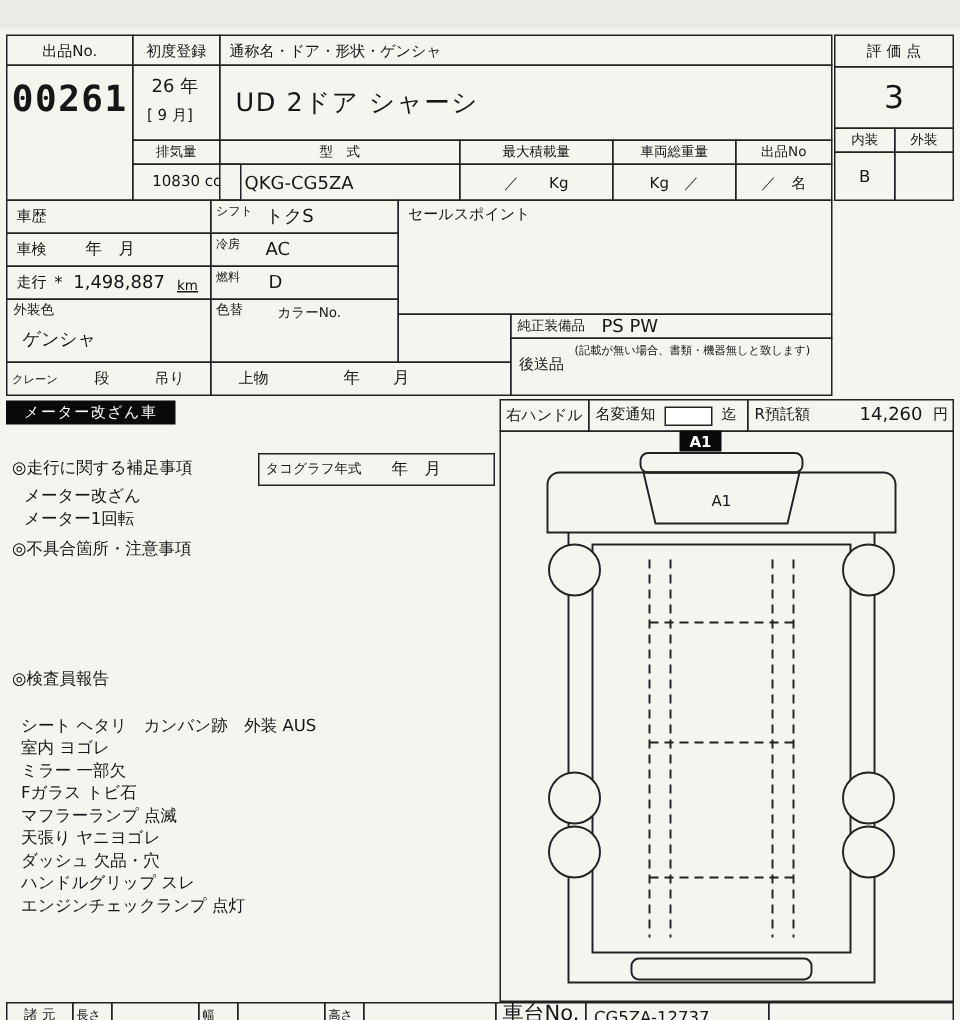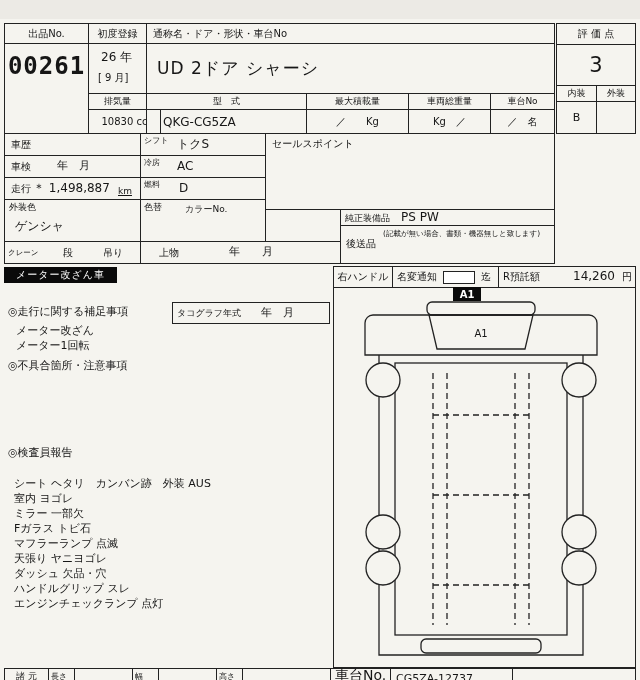--- a/index.html
+++ b/index.html
@@ -28,28 +28,28 @@
     <span class="f10">出品No.</span>
   </div>
   <div class="box mono" style="left:4px;top:24px;width:85px;height:91px;display:flex;justify-content:center;padding-top:8px;font-size:24px;font-weight:bold;letter-spacing:1px;">00261</div>
 
   <div class="box cc f10" style="left:88px;top:4px;width:59px;height:21px;">初度登録</div>
   <div class="box" style="left:88px;top:24px;width:59px;height:51px;">
     <span class="txt f12" style="left:12px;top:7px;">26 年</span>
     <span class="txt f10" style="left:9px;top:28px;">[ 9 月]</span>
   </div>
 
-  <div class="box" style="left:146px;top:4px;width:409px;height:21px;display:flex;align-items:center;padding-left:6px;font-size:10px;">通称名・ドア・形状・車台No</div>
+  <div class="box" style="left:146px;top:4px;width:409px;height:21px;display:flex;align-items:center;padding-left:6px;font-size:10px;">通称名・ドア・形状・ゲンシャ</div>
   <div class="box" style="left:146px;top:24px;width:409px;height:51px;display:flex;align-items:center;padding-left:10px;font-size:17px;letter-spacing:1px;">UD 2ドア シャーシ</div>
 
   <div class="box cc f9" style="left:88px;top:74px;width:59px;height:17px;">排気量</div>
   <div class="box cc f9" style="left:146px;top:74px;width:161px;height:17px;">型　式</div>
   <div class="box cc f9" style="left:306px;top:74px;width:103px;height:17px;">最大積載量</div>
   <div class="box cc f9" style="left:408px;top:74px;width:83px;height:17px;">車両総重量</div>
-  <div class="box cc f9" style="left:490px;top:74px;width:65px;height:17px;">車台No</div>
+  <div class="box cc f9" style="left:490px;top:74px;width:65px;height:17px;">出品No</div>
 
   <div class="box cc f10" style="left:88px;top:90px;width:73px;height:25px;">10830 cc</div>
   <div class="box f12" style="left:146px;top:90px;width:161px;height:25px;display:flex;align-items:center;padding-left:16px;">QKG-CG5ZA</div>
   <div class="box cc f10" style="left:306px;top:90px;width:103px;height:25px;">／　　Kg</div>
   <div class="box cc f10" style="left:408px;top:90px;width:83px;height:25px;">Kg　／</div>
   <div class="box cc f10" style="left:490px;top:90px;width:65px;height:25px;">／　名</div>
 
   <div class="box cc f10" style="left:556px;top:4px;width:80px;height:22px;">評 価 点</div>
   <div class="box cc" style="left:556px;top:25px;width:80px;height:42px;font-size:21px;">3</div>
   <div class="box cc f9" style="left:556px;top:66px;width:41px;height:17px;">内装</div>

